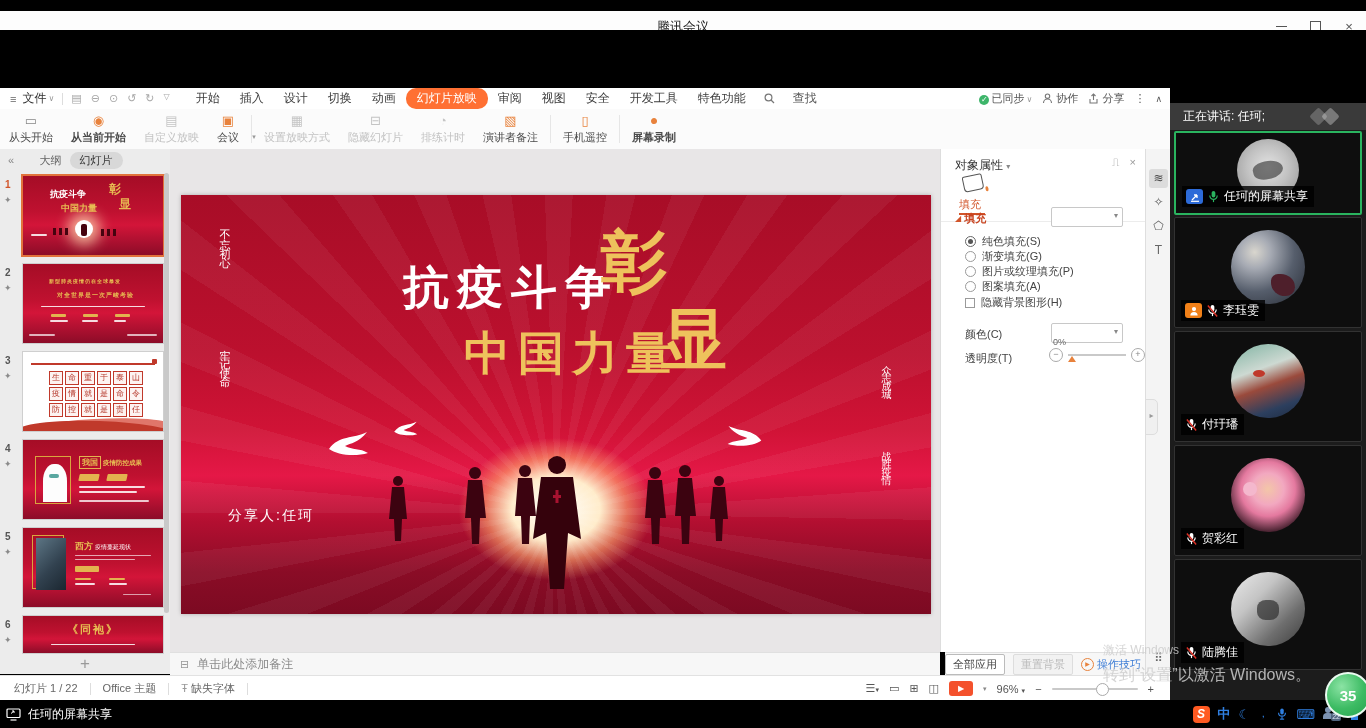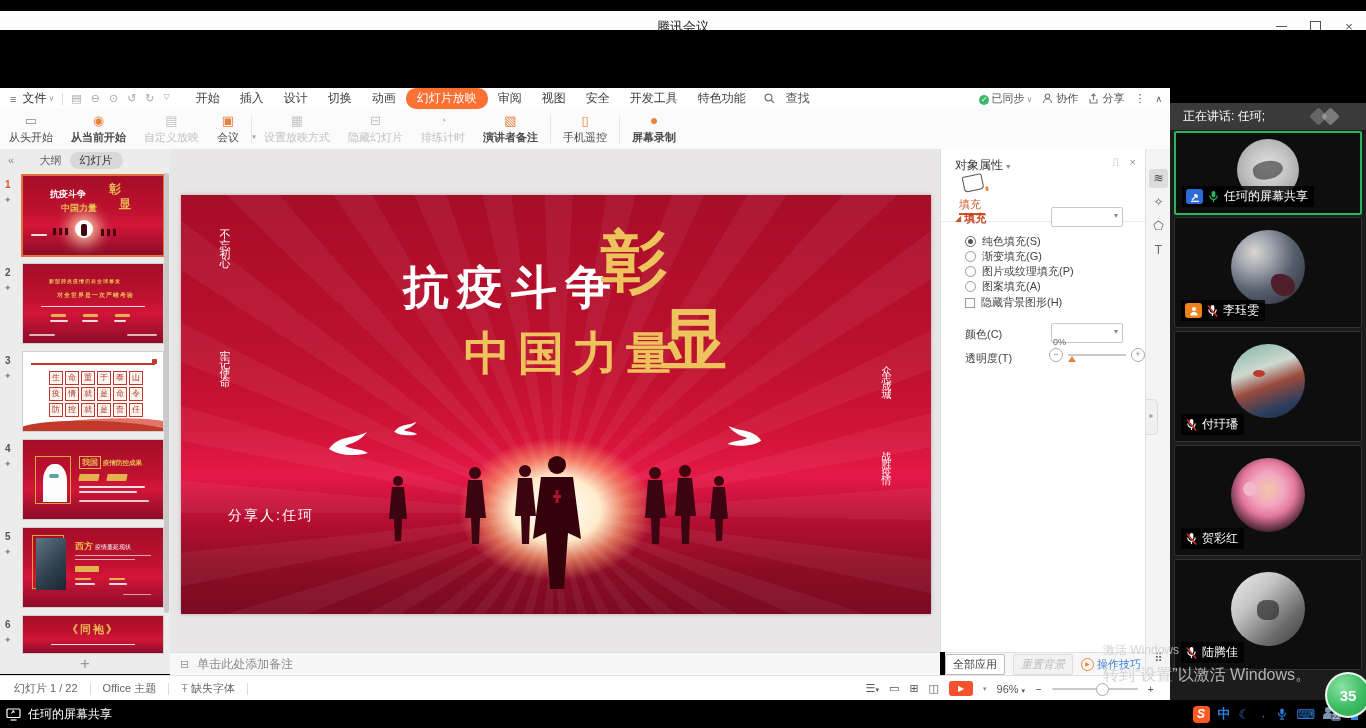--- a/index.html
+++ b/index.html
@@ -21,21 +21,21 @@
   
   .menubar{position:absolute;left:0;top:58px;width:1170px;height:21px;background:#fff;display:flex;align-items:center;font-size:12px;color:#444;}
   .menubar .hamb{margin-left:10px;color:#666;font-size:11px;}
   .menubar .file{margin-left:6px;color:#333;}
   .menubar .car{font-size:8px;color:#999;margin-left:2px;}
   .vdiv{width:1px;height:12px;background:#ddd;margin:0 8px;}
   .qicons{display:flex;gap:9px;color:#a8a8a8;font-size:11px;}
   .tabs{display:flex;margin-left:16px;gap:0;}
   .tab{padding:2px 10px;color:#3c3c3c;cursor:default;}
   .tab.active{background:#ff7033;color:#fff;border-radius:10px;padding:2px 11px;}
-  .findbox{display:flex;align-items:center;gap:11px;margin-left:8px;color:#555;}
+  .findbox{display:flex;align-items:center;gap:18px;margin-left:8px;color:#555;}
   .mb-right{position:absolute;right:8px;top:0;height:21px;display:flex;align-items:center;gap:10px;font-size:11px;color:#555;}
   .sync-dot{display:inline-block;width:10px;height:10px;border-radius:50%;background:#3db56a;color:#fff;font-size:8px;line-height:10px;text-align:center;margin-right:2px;}
   .msvg{vertical-align:-2px;}
 
   
   .ribbon{position:absolute;left:0;top:79px;width:1170px;height:40px;background:#fbfbfb;border-bottom:1px solid #e4e4e4;display:flex;align-items:center;}
   .rbi{display:flex;flex-direction:column;align-items:center;justify-content:center;padding:0 9px;height:38px;gap:1px;}
   .rbi .ric{font-size:13px;line-height:14px;height:15px;color:#e8823c;}
   .rbi .rlb{font-size:11px;color:#4a4a4a;white-space:nowrap;}
   .rbi.dis .ric{color:#c4c4c4;}
@@ -82,21 +82,21 @@
   .title-g{position:absolute;color:#eec25c;font-family:"Liberation Serif","DejaVu Serif",serif;font-weight:bold;}
   .presenter{position:absolute;left:47px;top:312px;color:#fff;font-size:14px;letter-spacing:2px;}
   .dove{position:absolute;fill:#fff;}
   .sils{position:absolute;left:0;top:256px;}
 
   
   .notesbar{position:absolute;left:170px;top:622px;width:770px;height:23px;background:#f7f7f7;border-top:1px solid #e0e0e0;display:flex;align-items:center;font-size:12px;color:#8a8a8a;}
   .notesbar .nic{margin:0 8px 0 10px;color:#999;font-size:11px;}
   .actrow{position:absolute;left:945px;top:622px;width:200px;height:23px;display:flex;align-items:center;gap:8px;background:#f7f7f7;border-top:1px solid #e0e0e0;}
   .btn{font-size:11px;padding:2px 7px;border-radius:2px;border:1px solid #bbb;background:#fff;color:#444;}
-  .btn.dis{border-color:#ddd;background:#f2f2f2;color:#bbb;font-style:italic;}
+  .btn.dis{border-color:#ddd;background:#f2f2f2;color:#bbb;}
   .tips{display:flex;align-items:center;gap:3px;font-size:11px;color:#3a7bd5;}
   .playdot{display:inline-block;width:11px;height:11px;border-radius:50%;border:1px solid #e8823c;color:#e8823c;font-size:6px;line-height:11px;text-align:center;}
 
   
   .statusbar{position:absolute;left:0;top:645px;width:1170px;height:25px;background:#fff;border-top:1px solid #e2e2e2;font-size:11px;color:#666;}
   .sb-l{position:absolute;left:14px;top:0;height:25px;display:flex;align-items:center;gap:12px;}
   .sb-div{width:1px;height:12px;background:#ddd;}
   .sb-r{position:absolute;right:16px;top:0;height:25px;display:flex;align-items:center;gap:10px;color:#555;}
   .playpill{width:24px;height:15px;background:#f4512c;border-radius:3px;color:#fff;font-size:8px;text-align:center;line-height:15px;}
   .track{position:relative;width:86px;height:2px;background:#c9c9c9;border-radius:1px;}
@@ -275,21 +275,21 @@
       <div class="rbi dis">
           <span class="ric">⊟</span>
           <span class="rlb">隐藏幻灯片</span>
         </div>
       <div class="rbi dis">
           <span class="ric">◔</span>
           <span class="rlb">排练计时</span>
         </div>
       <div class="rbi">
           <span class="ric">▧</span>
-          <span class="rlb" style="font-weight:bold;text-align:center;">演讲者备注</span>
+          <span class="rlb" style="font-weight:normal;text-align:center;">演讲者备注</span>
         </div>
       <div class="rdiv"></div>
       <div class="rbi">
           <span class="ric">▯</span>
           <span class="rlb">手机遥控</span>
         </div>
       <div class="rdiv"></div>
       <div class="rbi">
           <span class="ric">⏺</span>
           <span class="rlb" style="font-weight:bold;">屏幕录制</span>

